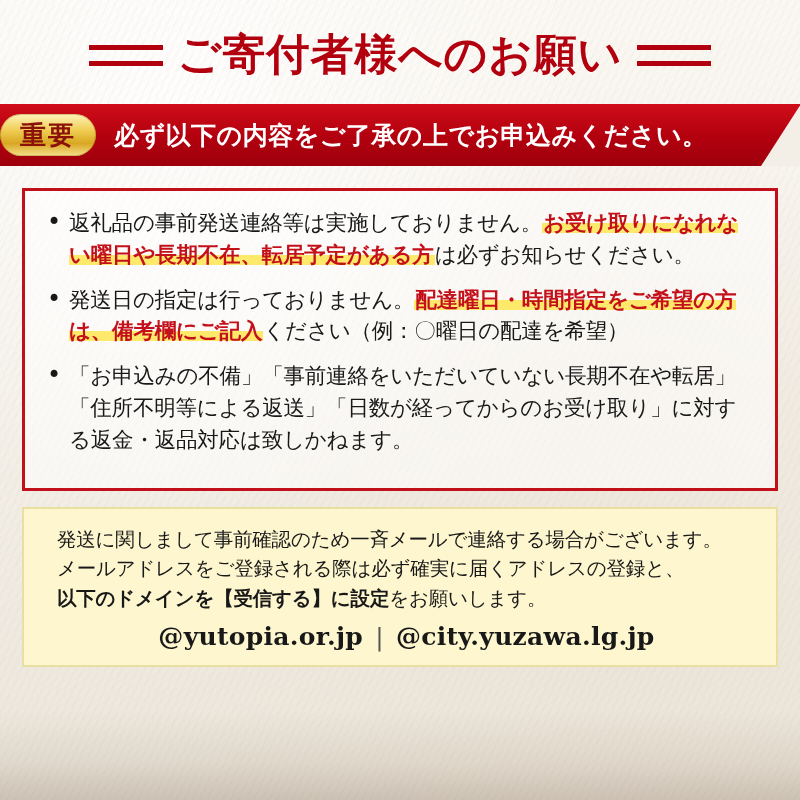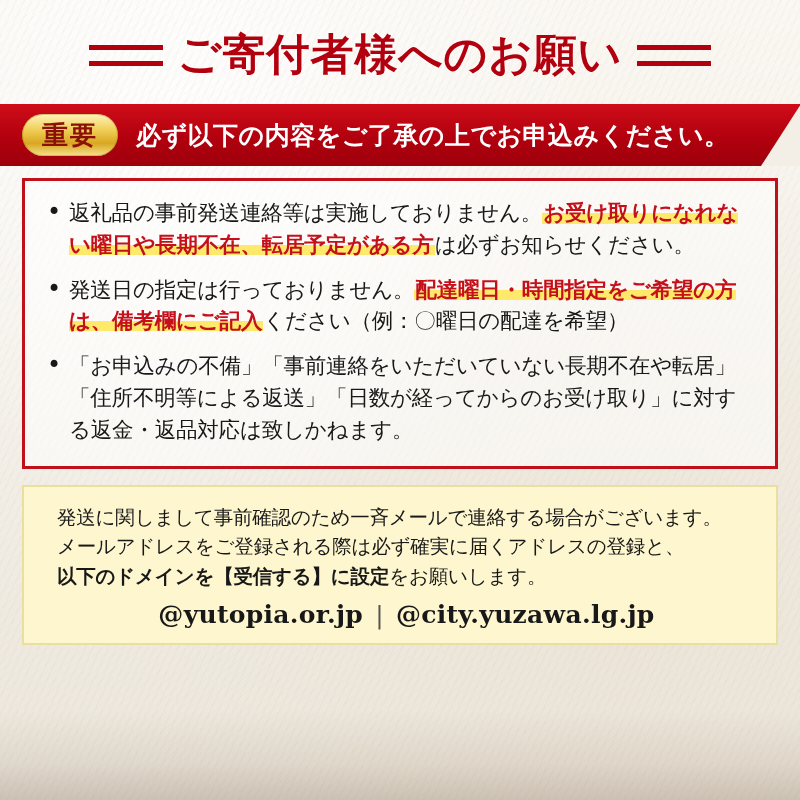--- a/index.html
+++ b/index.html
@@ -80,21 +80,20 @@
   }
 
   
   .banner {
     position: relative;
     margin-top: 14px;
     height: 62px;
     background: linear-gradient(180deg, #cf0d19 0%, #b2000e 55%, #9d000c 100%);
     display: flex;
     align-items: center;
-    padding-left: 22px;
     box-sizing: border-box;
   }
   .banner::after {
     content: "";
     position: absolute;
     right: -1px;
     top: 0;
     width: 40px;
     height: 100%;
     background: #f3efe7;
@@ -122,24 +121,24 @@
     font-family: "DejaVu Sans", "Liberation Sans", sans-serif;
     font-weight: bold;
     font-size: 25px;
     letter-spacing: 0.5px;
     white-space: nowrap;
   }
 
   
   .main-box {
     position: relative;
-    margin: 12px 22px 0 22px;
+    margin: 22px 22px 0 22px;
     border: 3px solid #c1101a;
     background: rgba(255,255,255,0.55);
-    padding: 16px 18px 18px 18px;
+    padding: 16px 18px 30px 18px;
     box-sizing: border-box;
   }
   ul.bullets {
     list-style: none;
     margin: 0;
     padding: 0;
   }
   ul.bullets > li {
     position: relative;
     padding-left: 26px;

